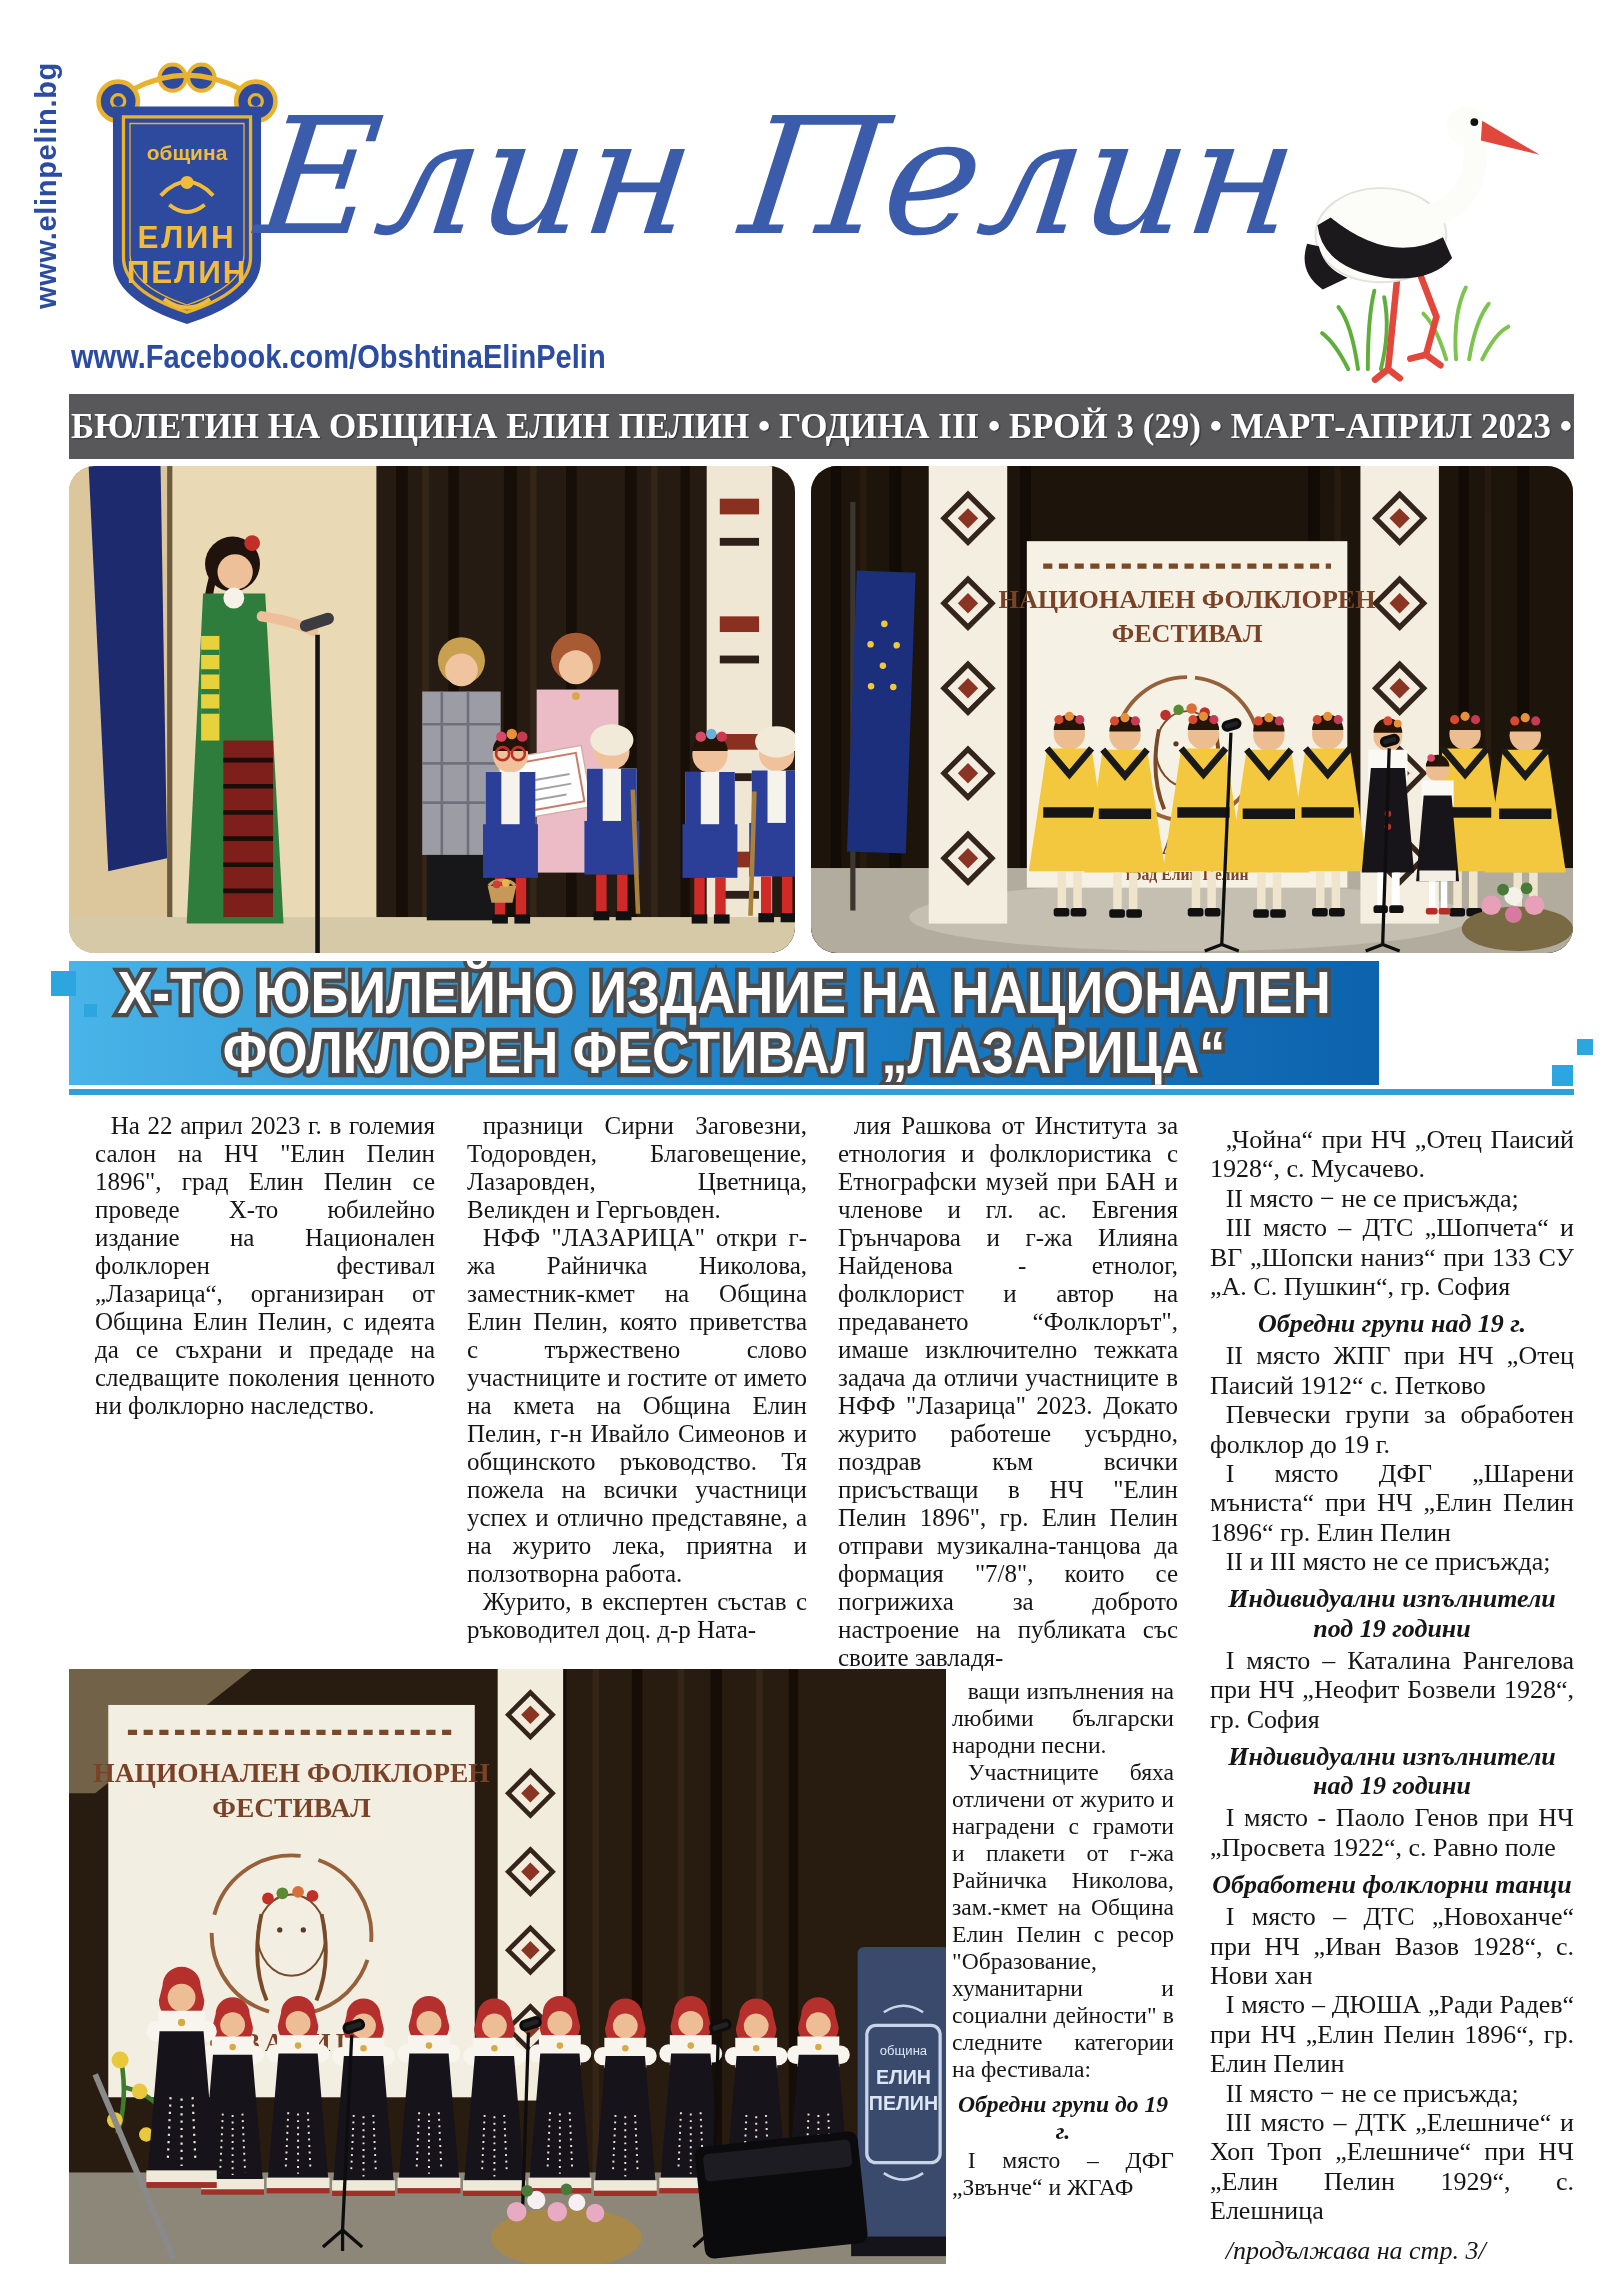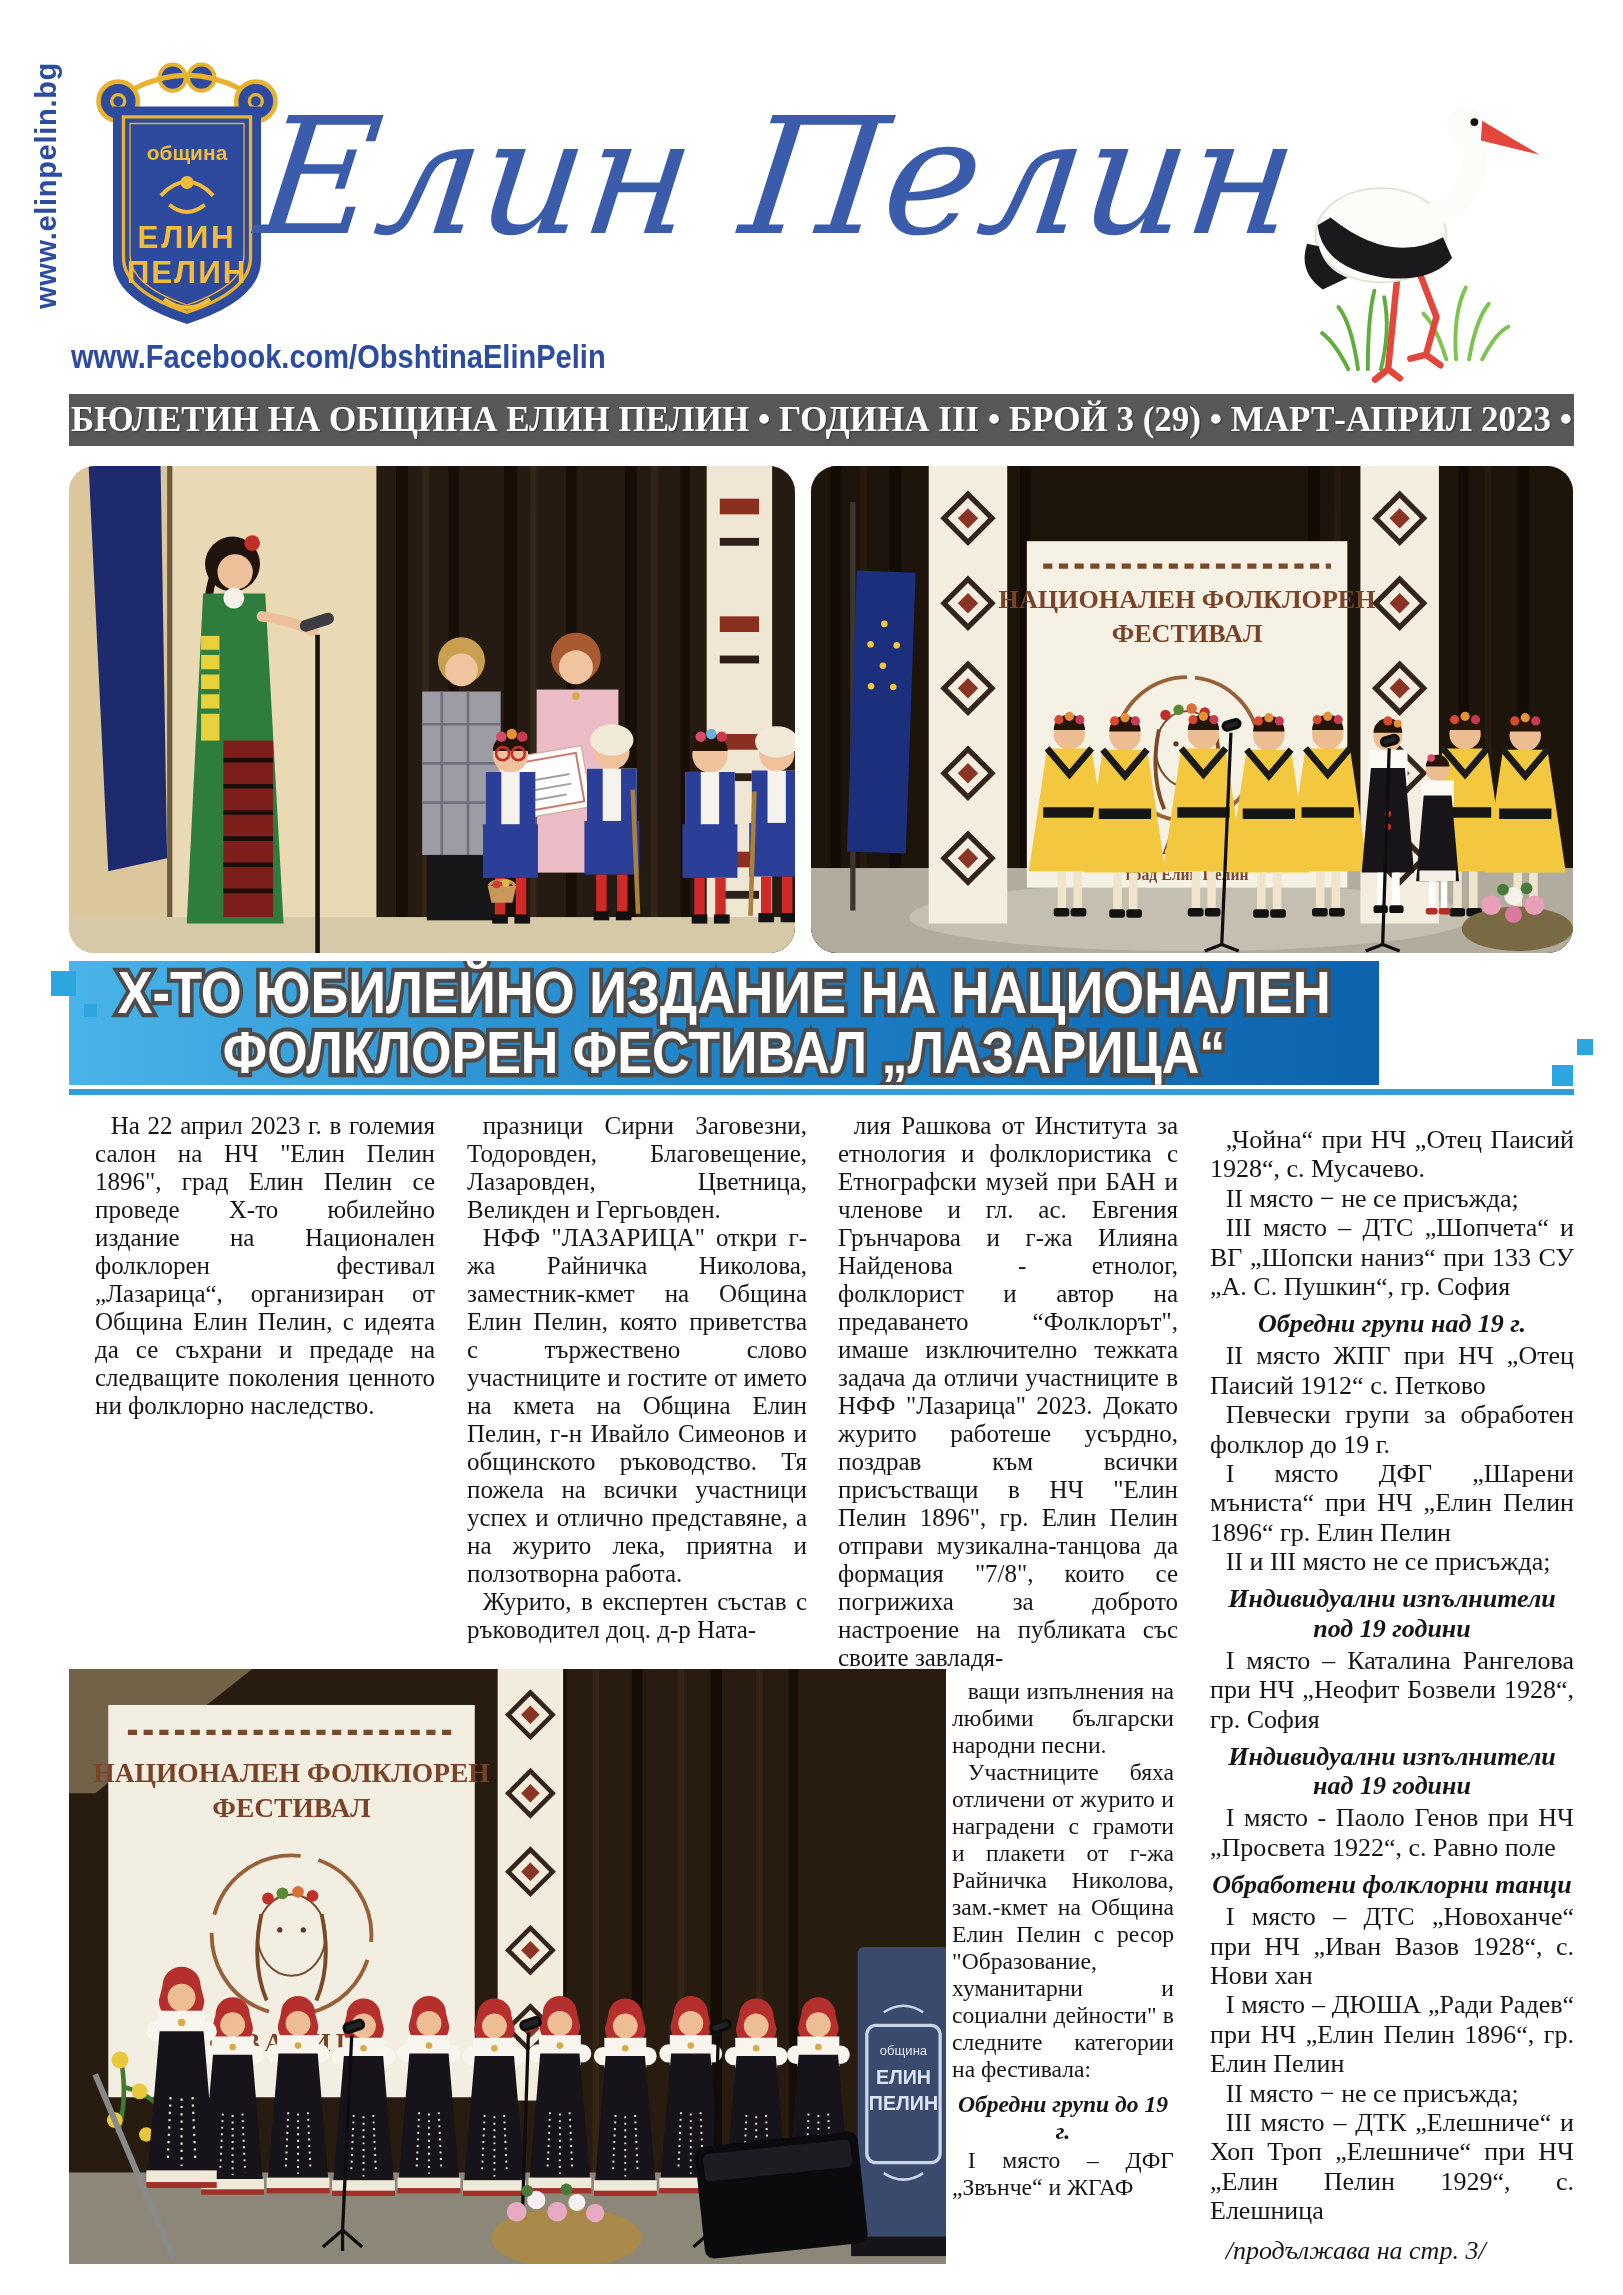--- a/index.html
+++ b/index.html
@@ -10,21 +10,21 @@
         width:262px;font-family:"Liberation Sans",sans-serif;font-weight:bold;font-size:29px;
         color:#2b4ca0;letter-spacing:0.7px;white-space:nowrap;}
   #logo{position:absolute;left:92px;top:43px;width:190px;height:296px;}
   #masthead{position:absolute;left:294px;top:19.6px;width:968px;height:314px;
         font-family:"DejaVu Serif",serif;font-style:italic;font-size:162px;color:#3a5cab;
         display:flex;align-items:center;justify-content:center;transform:skewX(-7deg);white-space:nowrap;}
   #stork{position:absolute;left:1260px;top:62px;width:281px;height:330px;}
   #fb-url{position:absolute;left:71px;top:338px;font-family:"Liberation Sans",sans-serif;
         font-weight:bold;font-size:33px;color:#2b4ca0;transform:scaleX(0.88);transform-origin:0 50%;
         white-space:nowrap;}
-  #issue-banner{position:absolute;left:69px;top:394px;width:1505px;height:52px;background:#58585b;
+  #issue-banner{position:absolute;left:69px;top:394px;width:1505px;height:65px;background:#58585b;
         color:#fff;display:flex;align-items:center;justify-content:center;
         font-family:"Liberation Serif",serif;font-weight:bold;font-size:35px;white-space:nowrap;
         text-shadow:1.3px 1.3px 1.3px rgba(0,0,0,.35);}
   
   .photo{position:absolute;overflow:hidden;background:#a16207;}
   #photo1{left:69px;top:466px;width:726px;height:487px;border-radius:26px;}
   #photo2{left:811px;top:466px;width:762px;height:487px;border-radius:26px;}
   #photo3{left:69px;top:1669px;width:877px;height:595px;}
   .photo svg{display:block;width:100%;height:100%;}
   

